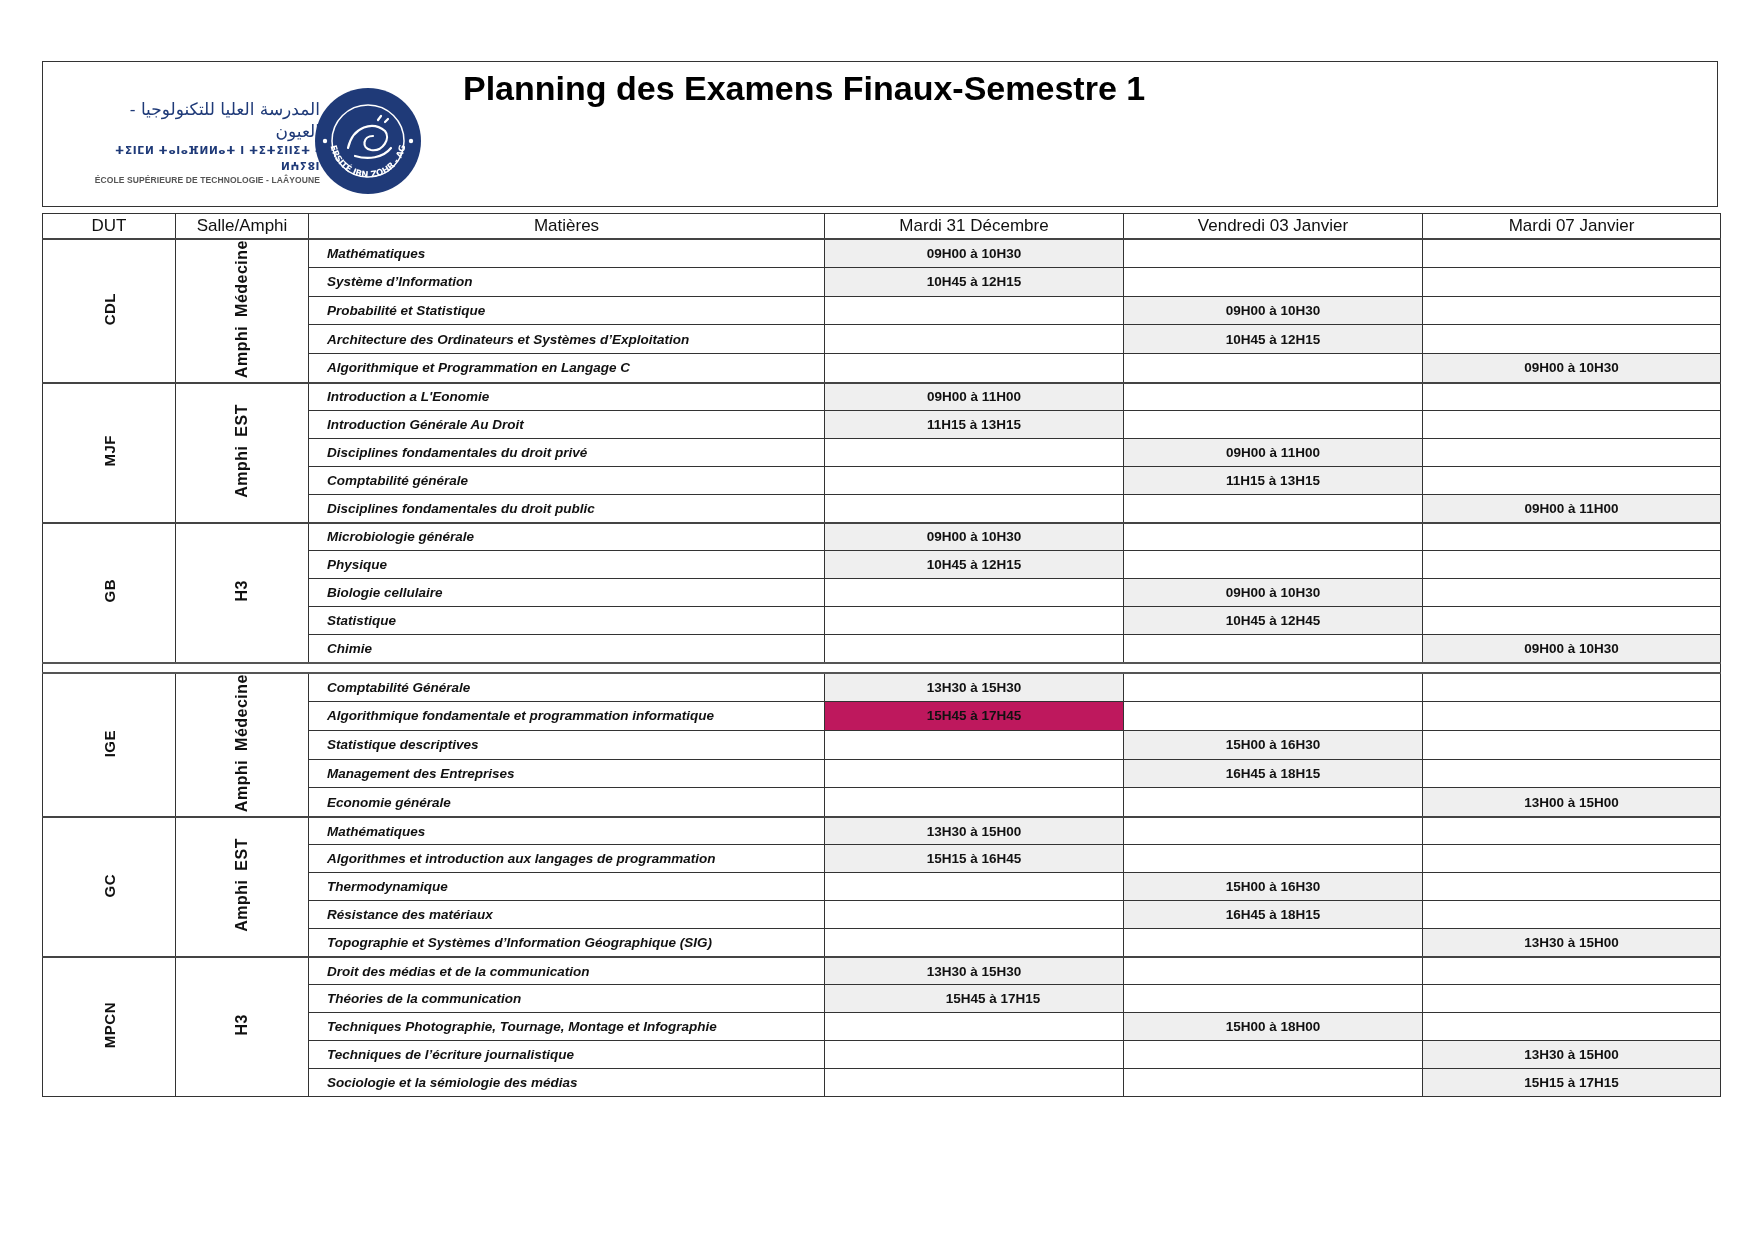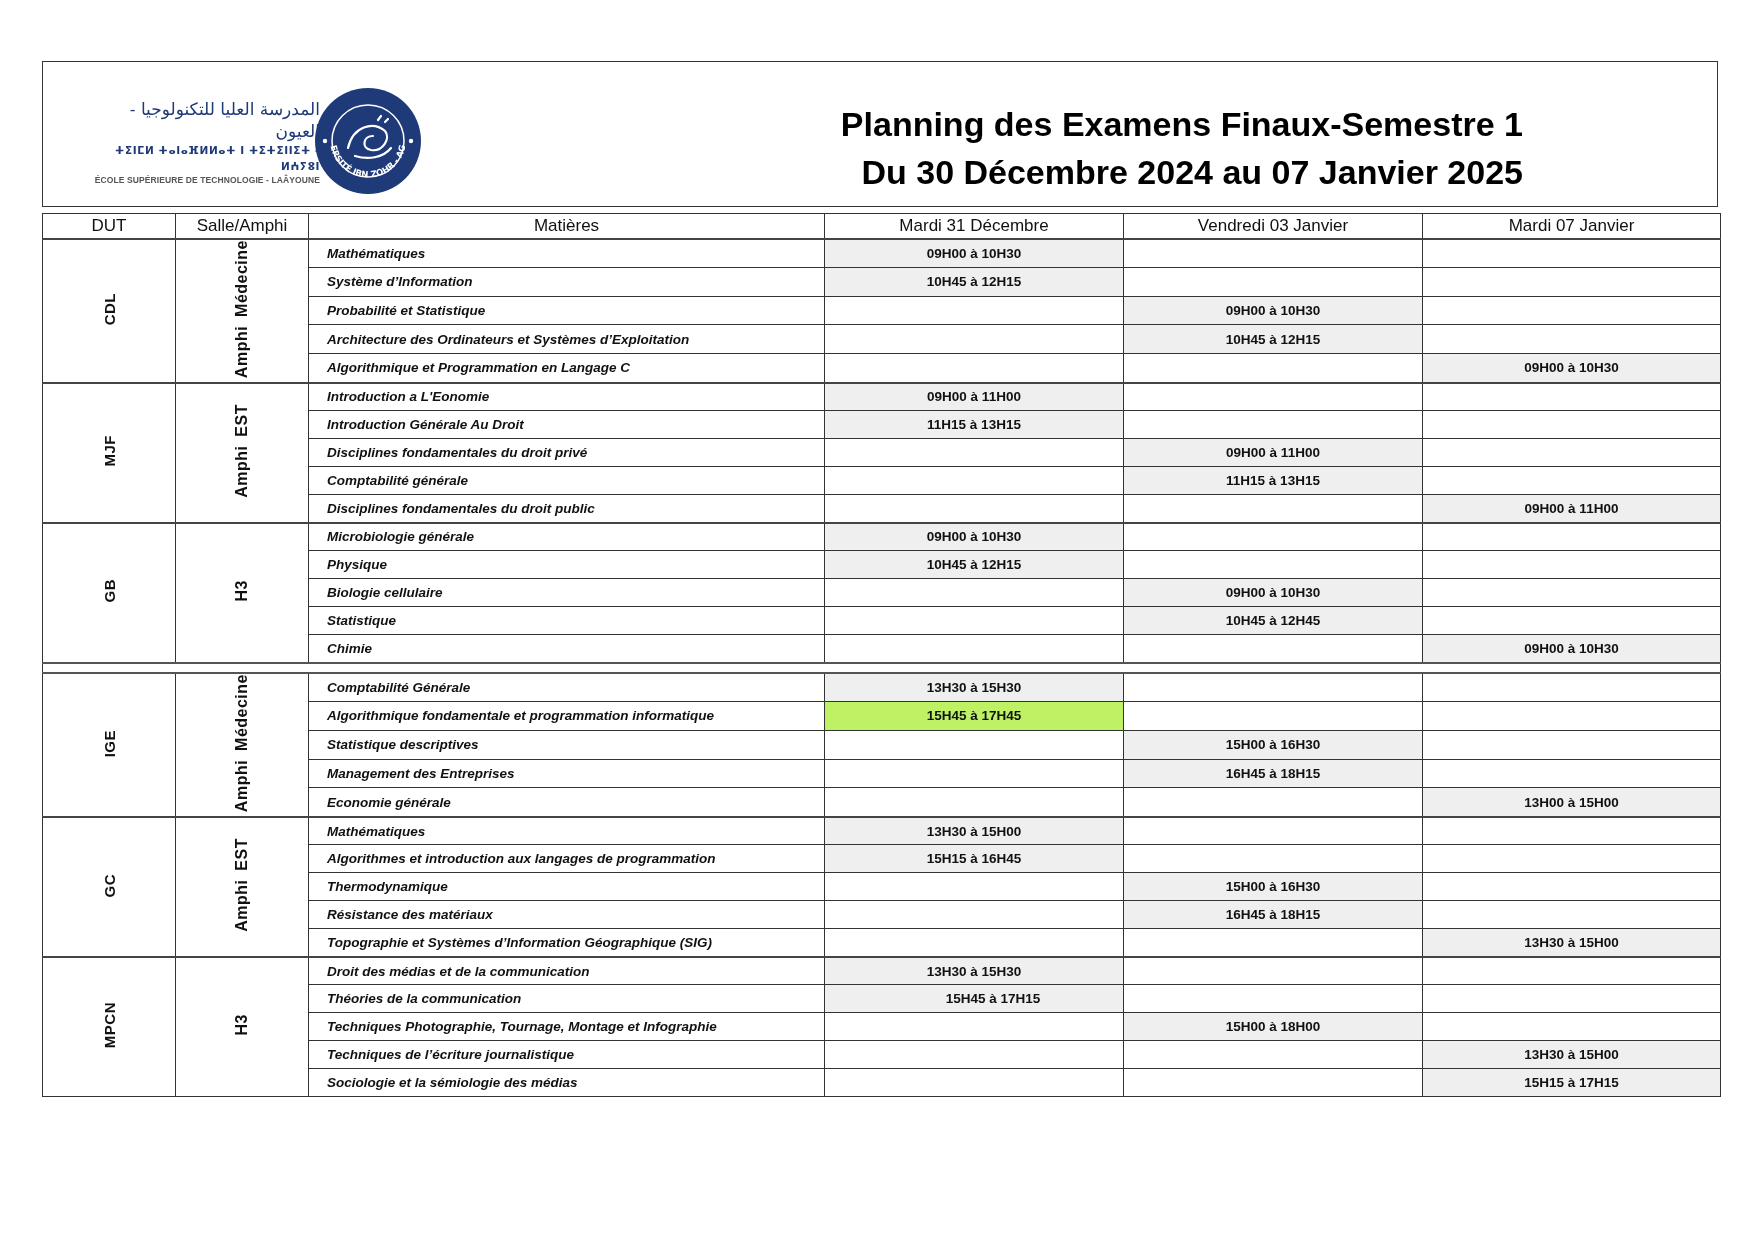--- a/index.html
+++ b/index.html
@@ -7,21 +7,21 @@
          font-family:"DejaVu Sans", sans-serif; color:#111; }
 
   .header-box { position:absolute; left:42px; top:61px; width:1676px; height:146px;
                 border:1.5px solid #333; box-sizing:border-box; }
   .logo-text { position:absolute; left:39px; top:36px; width:238px; text-align:right; }
   .logo-ar { font-family:"DejaVu Serif", serif; font-size:17px; color:#1f3a78; line-height:22px; direction:rtl; }
   .logo-tif { font-family:"DejaVu Sans", sans-serif; font-size:10.5px; color:#1f3a78; letter-spacing:0.6px; line-height:16px; font-weight:bold; }
   .logo-fr { font-family:"Liberation Sans", sans-serif; font-size:8.5px; color:#555; font-weight:bold; line-height:13px; letter-spacing:0.1px; }
   .univ-seal { position:absolute; left:270px; top:24px; width:110px; height:110px; }
 
-  .title-block { position:absolute; left:420px; top:0; width:1060px; text-align:right;margin-top:36px; }
+  .title-block { position:absolute; left:420px; top:0; width:1060px; text-align:left; }
   .title-line { font-family:"Liberation Sans", sans-serif; font-weight:bold; font-size:34px; line-height:48px; color:#000; }
   .title-line.session { font-style:italic; }
   .title-line.t1 { margin-top:2px; }
 
   table.exam { position:absolute; left:42px; top:213px; width:1678px; border-collapse:collapse;
                table-layout:fixed; font-family:"Liberation Sans", sans-serif; }
   table.exam th, table.exam td { border:1.5px solid #333; padding:0; height:28px; box-sizing:border-box; }
   table.exam th { font-weight:normal; font-size:17px; height:25px; text-align:center; }
   table.exam td.subject { font-weight:bold; font-size:13.5px; padding-left:18px; text-align:left; white-space:nowrap;font-style:italic; }
   table.exam td.slot { text-align:center; font-weight:bold; font-size:13.5px; }
@@ -52,21 +52,20 @@
     <circle cx="55" cy="55" r="36" fill="none" stroke="#fff" stroke-width="1.5"></circle>
     <circle cx="12" cy="55" r="2.2" fill="#fff"></circle>
     <circle cx="98" cy="55" r="2.2" fill="#fff"></circle>
     <path d="M35 62 C 40 40, 60 35, 72 45 C 78 52, 70 66, 58 64 C 48 62, 50 50, 60 50 M 42 70 C 55 74, 70 72, 78 62 M 65 34 l 3 -4 M 72 36 l 3 -3" fill="none" stroke="#fff" stroke-width="2.2" stroke-linecap="round"></path>
     <text font-size="8.5" font-family="DejaVu Sans, sans-serif" font-weight="bold" fill="#fff">
       <textPath href="#sealArc" startOffset="50%" text-anchor="middle">UNIVERSITÉ IBN ZOHR - AGADIR</textPath>
     </text>
   </svg>
   <div class="title-block">
     <div class="title-line t1">Planning des Examens Finaux-Semestre 1</div>
-    <div class="title-line">Du 30 Décembre 2024  au  07 Janvier 2025</div>
   </div>
 </div>
 
 <table class="exam">
   <colgroup>
     <col style="width:133px">
       <col style="width:133px">
       <col style="width:516px">
     <col style="width:299px">
       <col style="width:299px">
@@ -185,21 +184,21 @@
       <tr>
         <td class="group" rowspan="5"><span class="vtext grp">IGE</span></td>
         <td class="room" rowspan="5"><span class="vtext">Amphi  Médecine</span></td>
         <td class="subject">Comptabilité Générale</td>
         <td class="slot filled" style="background: rgb(239, 239, 239);">13H30 à 15H30</td>
         <td class="slot"></td>
         <td class="slot"></td>
       </tr>
       <tr>
         <td class="subject">Algorithmique fondamentale et programmation informatique</td>
-        <td class="slot filled" style="background: #bef264; margin-left: 6px;">15H45 à 17H45</td>
+        <td class="slot filled" style="background: #be185d; margin-left: 6px;">15H45 à 17H45</td>
         <td class="slot"></td>
         <td class="slot"></td>
       </tr>
       <tr>
         <td class="subject">Statistique descriptives</td>
         <td class="slot"></td>
         <td class="slot filled" style="background: rgb(239, 239, 239);">15H00 à 16H30</td>
         <td class="slot"></td>
       </tr>
       <tr>

